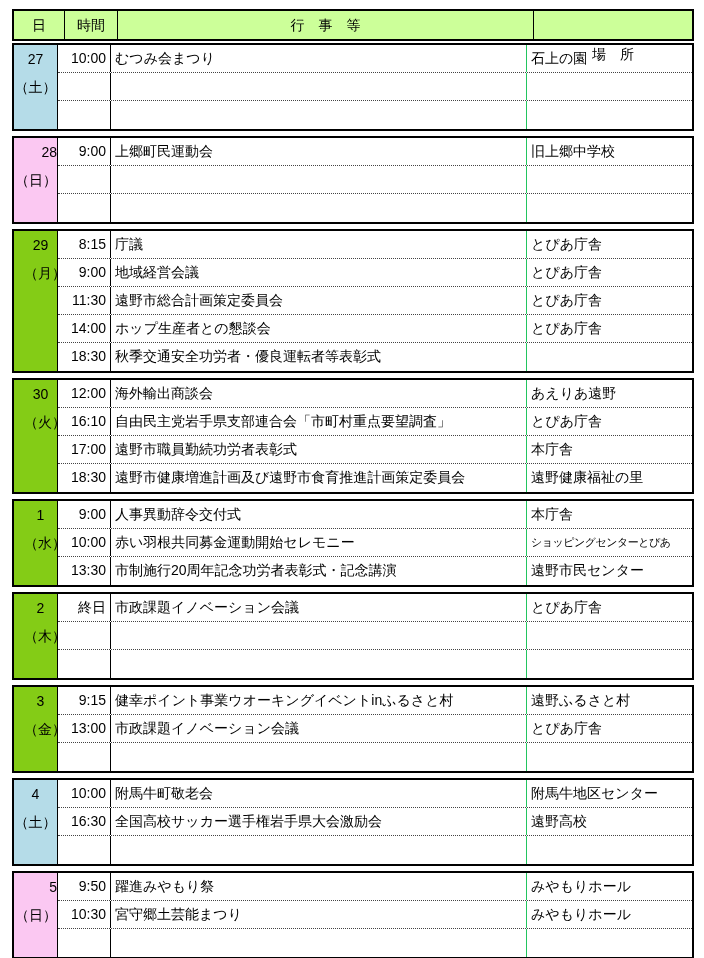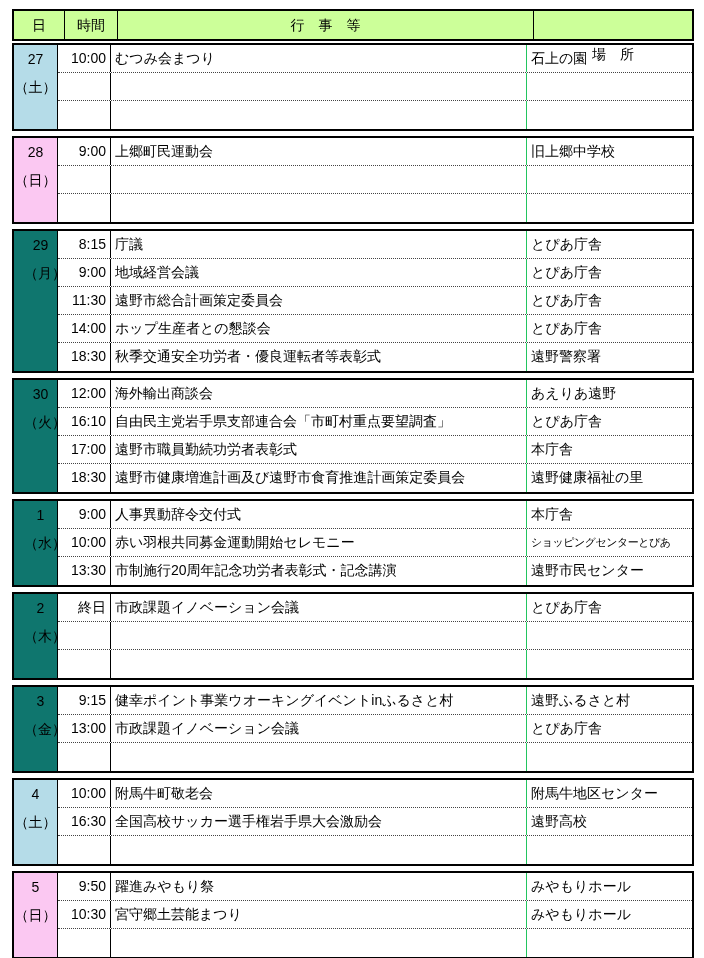--- a/index.html
+++ b/index.html
@@ -24,22 +24,22 @@
   
   .block{
     display:flex;border:2px solid #000;background:#fff;margin-bottom:5px;
   }
   .block:last-child{margin-bottom:0;}
   .day-col{
     width:44px;border-right:1px solid #000;box-sizing:border-box;
     text-align:center;font-size:14px;
   }
   .block.sat .day-col{background:#b5dce8;}
-  .block.sun .day-col{background:#fbc8f2;}
-  .block.wk  .day-col{background:#0f766e;padding-left:10px;}
+  .block.sun .day-col{background:#fbc8f2;text-align:right;}
+  .block.wk  .day-col{background:#84cc16;padding-left:10px;}
   .day-col .num,.day-col .wd{height:28px;line-height:28px;}
 
   .rows{flex:1;display:flex;flex-direction:column;}
   .row{
     display:flex;height:28px;line-height:27px;
     border-bottom:1px dotted #444;box-sizing:border-box;
   }
   .row:last-child{border-bottom:none;}
   .cell-time{
     width:53px;border-right:1px solid #000;box-sizing:border-box;
@@ -136,21 +136,20 @@
         <div class="cell-place">とぴあ庁舎</div>
       </div>
       <div class="row">
         <div class="cell-time">14:00</div>
         <div class="cell-event">ホップ生産者との懇談会</div>
         <div class="cell-place">とぴあ庁舎</div>
       </div>
       <div class="row">
         <div class="cell-time">18:30</div>
         <div class="cell-event">秋季交通安全功労者・優良運転者等表彰式</div>
-        <div class="cell-place">遠野警察署</div>
       </div>
     </div>
   </div>
 
   <div class="block wk">
     <div class="day-col">
       <div class="num">30</div>
       <div class="wd">（火）</div>
     </div>
     <div class="rows">

